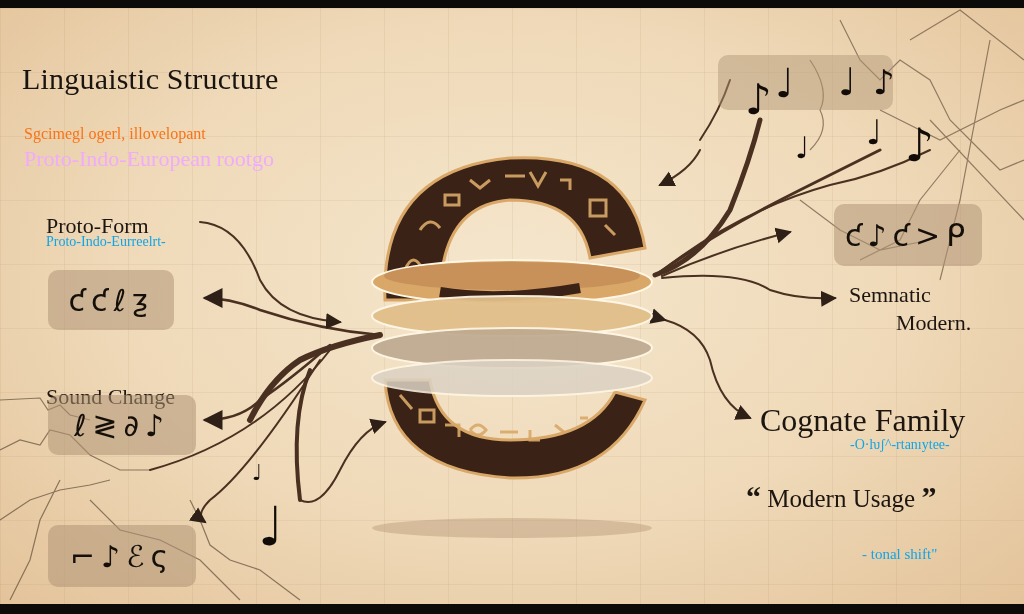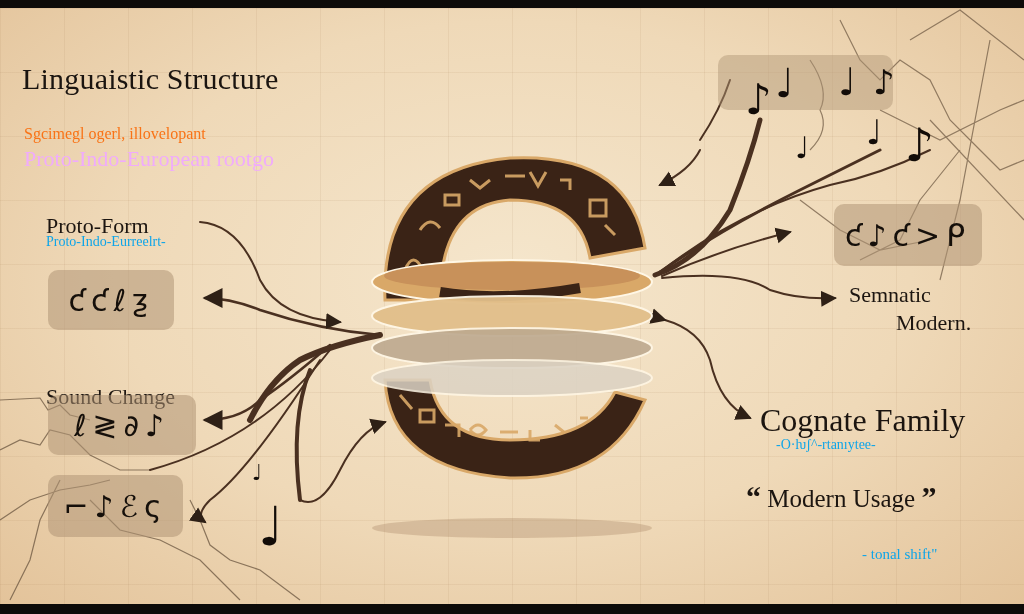--- a/index.html
+++ b/index.html
@@ -87,39 +87,39 @@
 <div class="abs sub1">Proto-Indo-European rootgo</div>
 <div class="abs sub2">Sgcimegl ogerl, illovelopant</div>
 
 <div class="abs label" style="left:46px;top:213px;">Proto-Form</div>
 <div class="abs small" style="left:46px;top:234px;">Proto-Indo-Eurreelrt-</div>
 <div class="abs glyphbox" style="left:48px;top:270px;width:126px;height:60px;">ƈƈℓƺ</div>
 
 <div class="abs label" style="left:46px;top:364px;margin-top:20px;">Sound Change</div>
 <div class="abs glyphbox" style="left:48px;top:395px;width:148px;height:60px;">ℓ≷∂♪</div>
 
-<div class="abs glyphbox" style="left:48px;top:475px;width:135px;height:62px;">⌐♪ℰς</div>
+<div class="abs glyphbox" style="left:48px;top:525px;width:148px;height:62px;">⌐♪ℰς</div>
 
 <div class="abs glyphbox" style="left:718px;top:55px;width:175px;height:55px;opacity:0.85;"></div>
 <div class="note" style="left:745px;top:75px;font-size:42px;">♪</div>
 <div class="note" style="left:775px;top:60px;font-size:40px;">♩</div>
 <div class="note" style="left:838px;top:60px;font-size:38px;">♩</div>
 <div class="note" style="left:873px;top:62px;font-size:34px;">♪</div>
 <div class="note" style="left:795px;top:130px;font-size:30px;">♩</div>
 <div class="note" style="left:866px;top:112px;font-size:34px;">♩</div>
 <div class="note" style="left:905px;top:118px;font-size:46px;">♪</div>
 <div class="note" style="left:258px;top:495px;font-size:54px;">♩</div>
 <div class="note" style="left:252px;top:460px;font-size:22px;">♩</div>
 
 <div class="abs glyphbox" style="left:834px;top:204px;width:148px;height:62px;">ƈ♪ƈ&gt;ᑭ</div>
 
 <div class="abs label" style="left:849px;top:282px;font-family:Liberation Serif, serif;">Semnatic</div>
 <div class="abs label" style="left:896px;top:310px;">Modern.</div>
 
 <div class="abs label" style="left:760px;top:402px;font-size:32px;">Cognate Family</div>
-<div class="abs small" style="left:776px;top:437px;text-align:center;">-O·ƕʃ^-rtanıytee-</div>
+<div class="abs small" style="left:850px;top:437px;text-align:center;">-O·ƕʃ^-rtanıytee-</div>
 
 <div class="abs label" style="left:746px;top:480px;font-size:25px;white-space:nowrap;">
   <span style="font-weight:bold;font-size:30px;">“</span>
   <span>Modern Usage</span>
   <span style="font-weight:bold;font-size:30px;">”</span>
 </div>
 <div class="abs small" style="left:862px;top:546px;font-size:15px;">- tonal shift"</div>
 
 </body></html>

